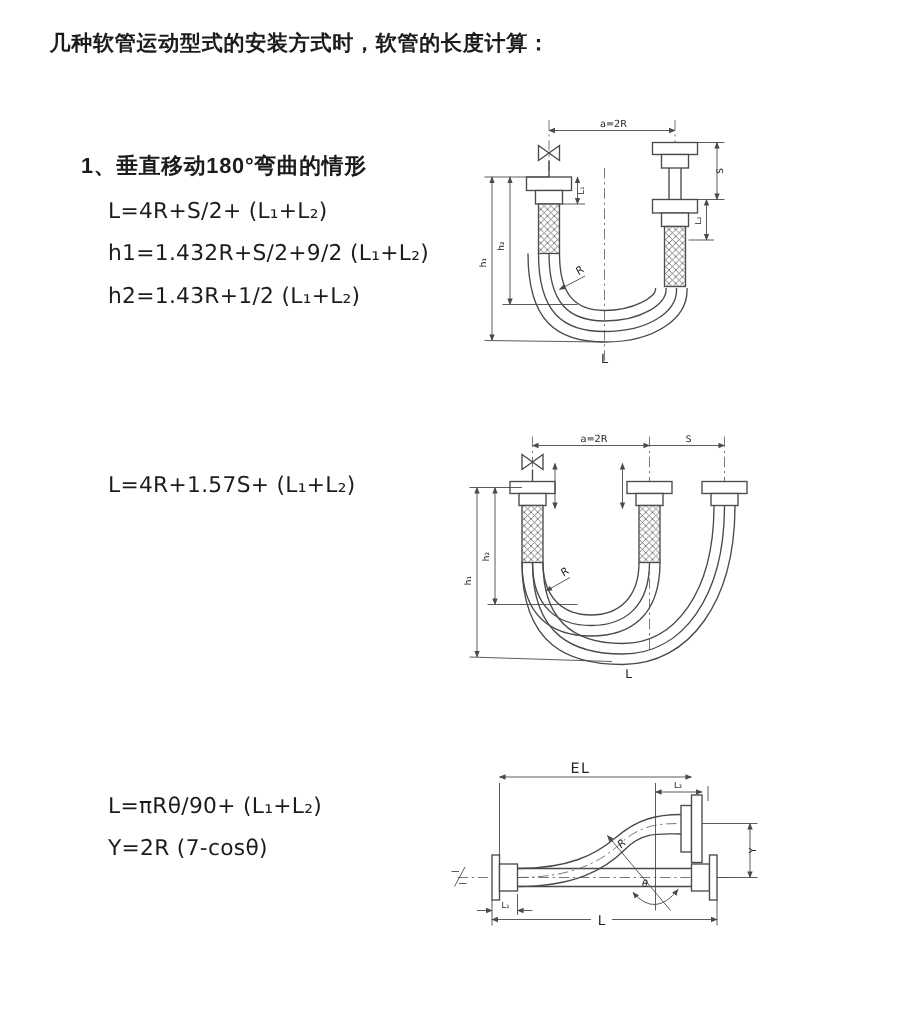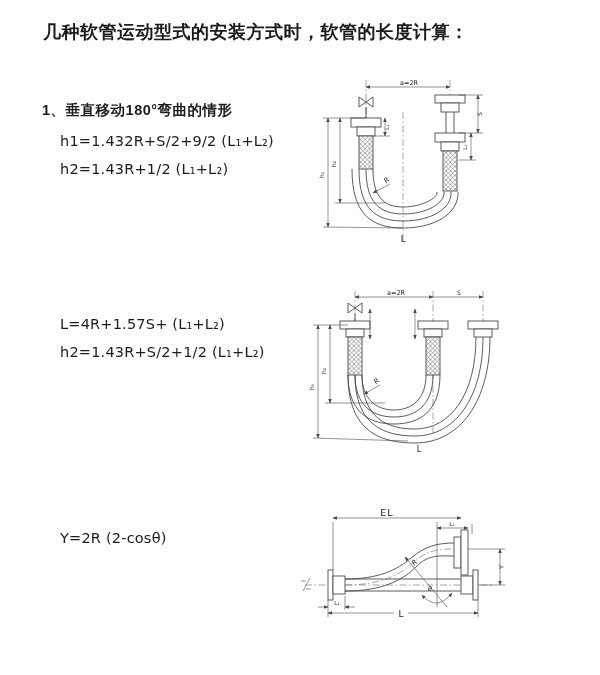--- a/index.html
+++ b/index.html
@@ -2,24 +2,24 @@
 <html><head>
 <meta charset="utf-8">
 <style>
   html,body{margin:0;padding:0;}
   body{
     width:600px;height:675px;background:#ffffff;position:relative;
     font-family:"Liberation Sans","DejaVu Sans",sans-serif;color:#1c1c1c;
     overflow:hidden;
   }
   .doc-title{
-    position:absolute;left:43px;top:20px;font-size:18px;font-weight:bold;
+    position:absolute;left:33px;top:20px;font-size:14px;font-weight:bold;
     letter-spacing:.5px;white-space:nowrap;
   }
-  .section{position:absolute;left:42px;}
+  .section{position:absolute;left:54px;}
   .section .heading{margin:0;font-size:14.5px;font-weight:bold;letter-spacing:.5px;white-space:nowrap;}
   .formula{
     margin:12.5px 0 0 18px;font-size:14.5px;font-weight:normal;white-space:nowrap;
     font-family:"DejaVu Sans","Liberation Sans",sans-serif;letter-spacing:.2px;
   }
   #sec1{top:101px;}
   #sec2{top:303px;}
   #sec3{top:517px;}
   .dwg{position:absolute;}
   #dwg1{left:293px;top:72px;}
@@ -31,31 +31,32 @@
   svg .part{stroke:#4a4a4a;stroke-width:.9;fill:#ffffff;}
   svg .cl{stroke:#6a6a6a;stroke-width:.6;fill:none;stroke-dasharray:7 2.5 1.5 2.5;}
 </style>
 </head>
 <body>
 
 <div class="doc-title">几种软管运动型式的安装方式时，软管的长度计算：</div>
 
 <div class="section" id="sec1">
   <h2 class="heading">1、垂直移动180°弯曲的情形</h2>
+  <div class="formula">L=4R+S/2+ (L₁+L₂)</div>
   <div class="formula">h1=1.432R+S/2+9/2 (L₁+L₂)</div>
   <div class="formula">h2=1.43R+1/2 (L₁+L₂)</div>
 </div>
 
 <div class="section" id="sec2">
   <div class="formula">L=4R+1.57S+ (L₁+L₂)</div>
-  <div class="formula">h2=1.43R+S/2+1/2 (L₁+L₂)</div>
 </div>
 
 <div class="section" id="sec3">
-  <div class="formula">Y=2R (2-cosθ)</div>
+  <div class="formula">L=πRθ/90+ (L₁+L₂)</div>
+  <div class="formula">Y=2R (7-cosθ)</div>
 </div>
 
 <svg id="dwg1" class="dwg" width="302" height="195" viewBox="0 0 302 195">
   <defs>
     <marker id="ar1" viewBox="0 0 10 10" refX="9" refY="5" markerWidth="7.5" markerHeight="7.5" orient="auto-start-reverse">
       <path d="M0,1 L10,5 L0,9 z" fill="#4a4a4a"></path>
     </marker>
     <pattern id="xh1" width="4.5" height="4.5" patternUnits="userSpaceOnUse">
       <path d="M0,4.5 L4.5,0 M0,0 L4.5,4.5" stroke="#666" stroke-width="0.55"></path>
     </pattern>

